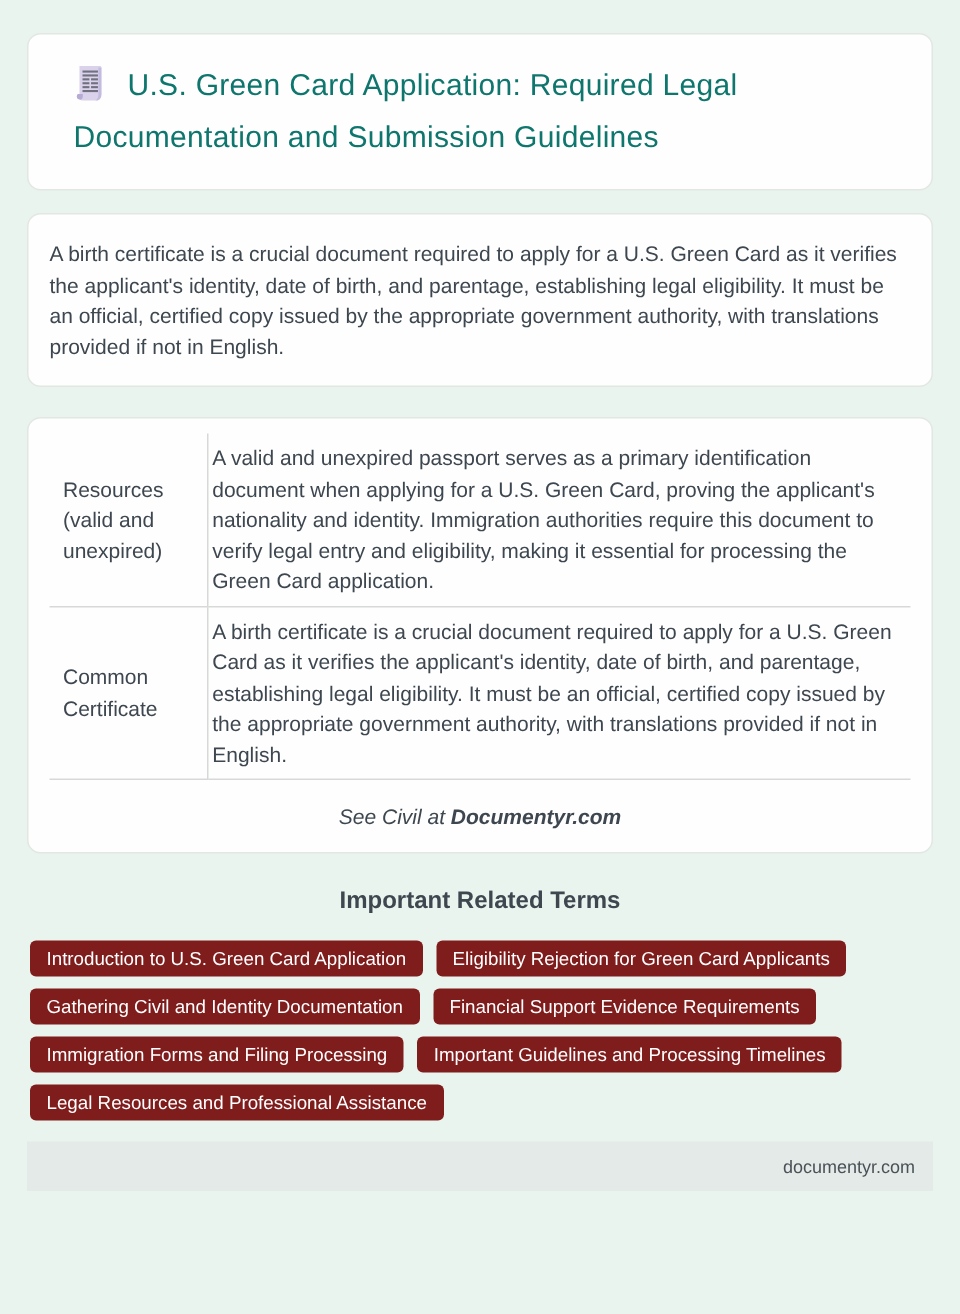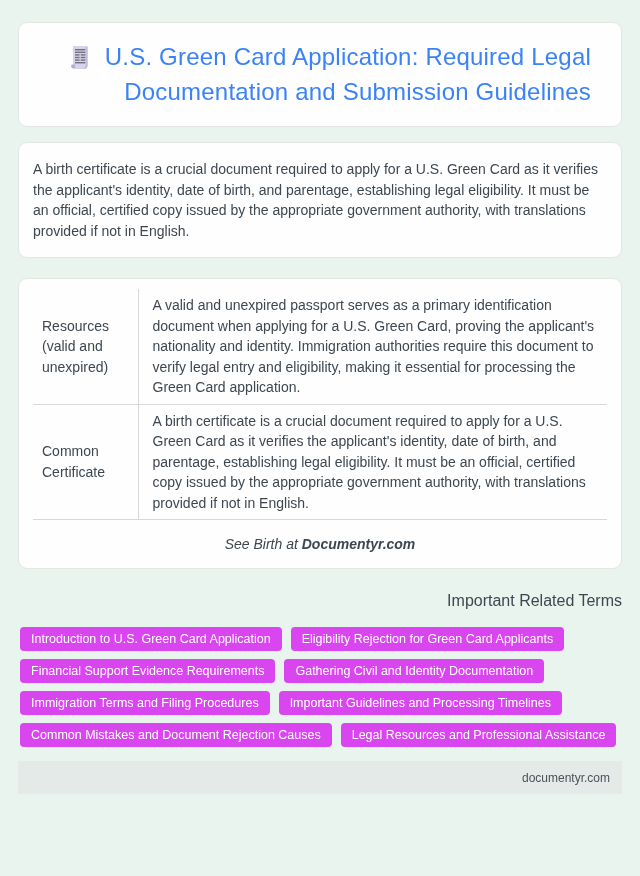--- a/index.html
+++ b/index.html
@@ -17,71 +17,71 @@
   }
   .card {
     background: #fdfefd;
     border: 1px solid #e2e7e3;
     border-radius: 9px;
   }
   
   .header-card { padding: 19px 30px; margin-bottom: 15px; }
   h1.title {
     margin: 0;
-    font-size: 24px;
+    font-size: 20px;
     line-height: 30px;
     font-weight: 400;
-    text-align: right;
-    color: #3b82f6;
+    text-align: left;
+    color: #0f766e;
     letter-spacing: .2px;
   }
   .doc-icon { display: inline-block; vertical-align: -5px; margin-right: 15px; }
   
   .summary-card { padding: 16px 14px; margin-bottom: 20px; }
   .summary-card p { margin: 0; font-size: 14px; line-height: 20.5px; }
   
   .table-card { padding: 10px 14px 14px; margin-bottom: 22px; }
   table.doc-table { width: 100%; border-collapse: collapse; }
   .doc-table td {
     font-size: 14px;
     line-height: 20.5px;
     vertical-align: middle;
     border-bottom: 1px solid #d7d9d8;
   }
   .doc-table td.term {
     width: 105px;
     padding: 6px 8px 6px 9px;
     border-right: 1px solid #d7d9d8;
   }
-  .doc-table td.desc { padding: 6px 2px 6px 14px; }
+  .doc-table td.desc { padding: 6px 2px 6px 3px; }
   .see-more {
     margin: 14px 0 0;
     text-align: center;
     font-style: italic;
     font-size: 14px;
     line-height: 20px;
   }
   .see-more strong { font-weight: bold; cursor: pointer; }
   
   h2.related-heading {
     margin: 0 0 16px;
     font-size: 16px;
     line-height: 20px;
-    font-weight: 400;
-    text-align: right;
+    font-weight: 700;
+    text-align: center;
     color: #3e4750;
   }
   .tags {
     display: flex;
     flex-wrap: wrap;
     gap: 8px 9px;
     margin: 0 2px;
   }
   .tag {
-    background: #d946ef;
+    background: #7f1d1d;
     color: #ffffff;
     font-size: 12.5px;
     line-height: 24px;
     padding: 0 11px;
     border-radius: 4px;
     white-space: nowrap;
     cursor: pointer;
   }
   
   footer.site-footer {
@@ -130,33 +130,32 @@
         <tr>
           <td class="term">Resources (valid and unexpired)</td>
           <td class="desc">A valid and unexpired passport serves as a primary identification document when applying for a U.S. Green Card, proving the applicant's nationality and identity. Immigration authorities require this document to verify legal entry and eligibility, making it essential for processing the Green Card application.</td>
         </tr>
         <tr>
           <td class="term">Common Certificate</td>
           <td class="desc">A birth certificate is a crucial document required to apply for a U.S. Green Card as it verifies the applicant's identity, date of birth, and parentage, establishing legal eligibility. It must be an official, certified copy issued by the appropriate government authority, with translations provided if not in English.</td>
         </tr>
       </tbody>
     </table>
-    <p class="see-more"><span>See Birth at </span><strong>Documentyr.com</strong></p>
+    <p class="see-more"><span>See Civil at </span><strong>Documentyr.com</strong></p>
   </section>
 
   <h2 class="related-heading">Important Related Terms</h2>
 
   <div class="tags">
     <span class="tag">Introduction to U.S. Green Card Application</span>
     <span class="tag">Eligibility Rejection for Green Card Applicants</span>
+    <span class="tag">Gathering Civil and Identity Documentation</span>
     <span class="tag">Financial Support Evidence Requirements</span>
-    <span class="tag">Gathering Civil and Identity Documentation</span>
-    <span class="tag">Immigration Terms and Filing Procedures</span>
+    <span class="tag">Immigration Forms and Filing Processing</span>
     <span class="tag">Important Guidelines and Processing Timelines</span>
-    <span class="tag">Common Mistakes and Document Rejection Causes</span>
     <span class="tag">Legal Resources and Professional Assistance</span>
   </div>
 
   <footer class="site-footer">
     <span>documentyr.com</span>
   </footer>
 
 </div>
 
 </body></html>

